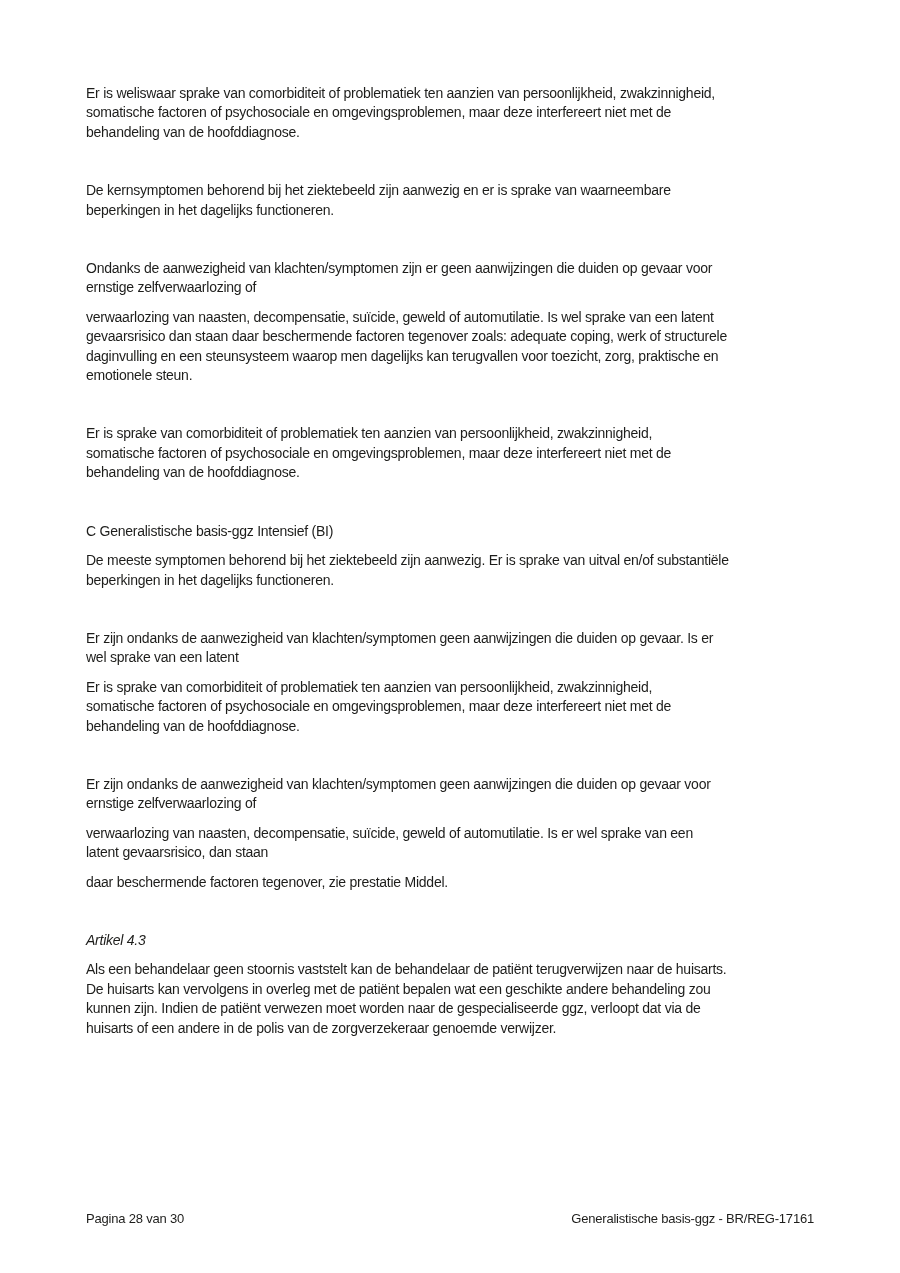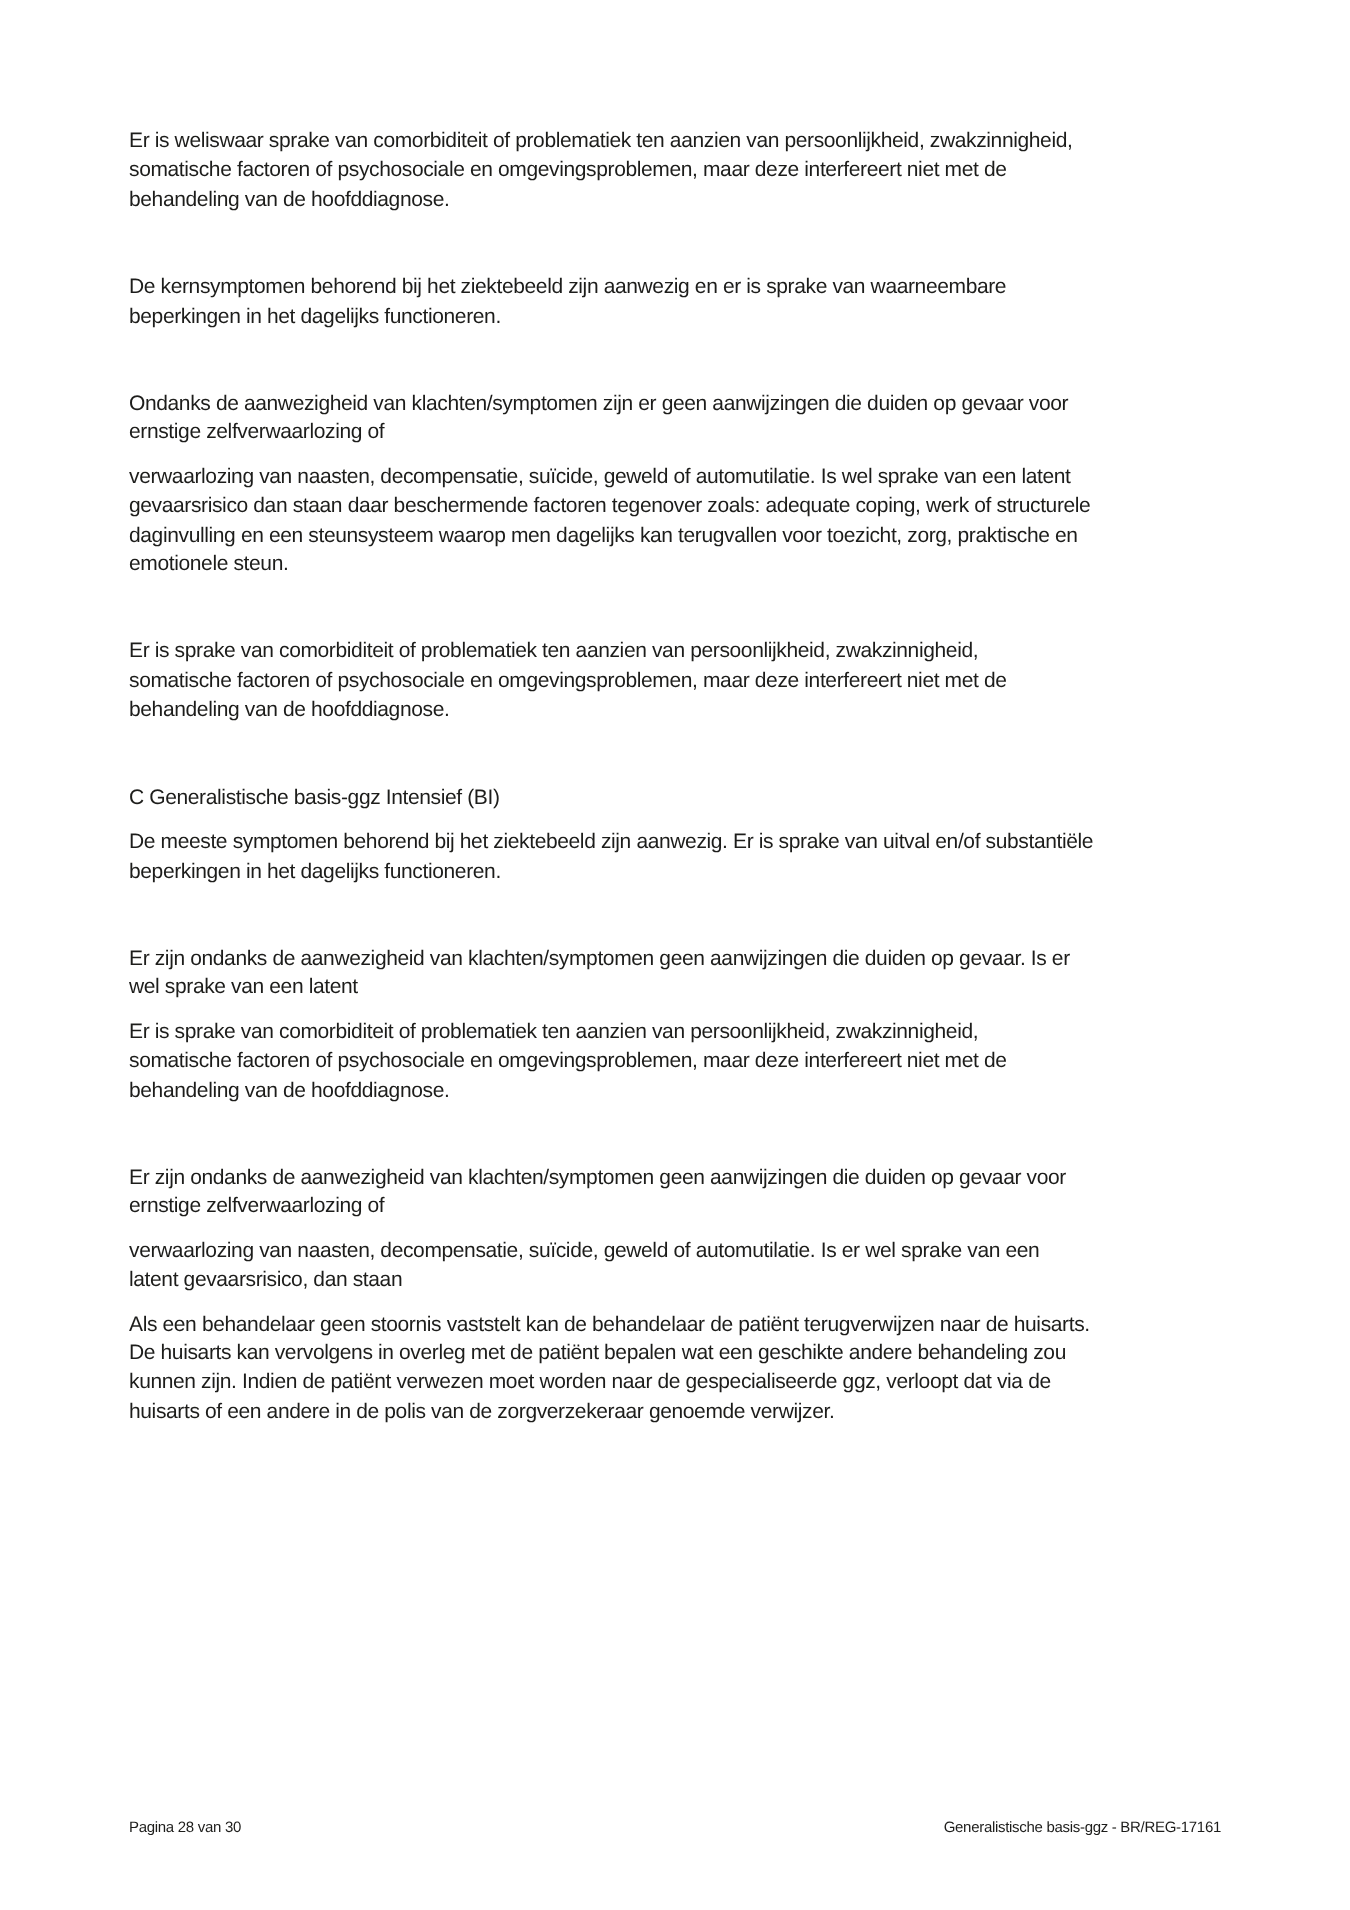--- a/index.html
+++ b/index.html
@@ -31,21 +31,21 @@
   .gap-small { margin-bottom: 10px !important; }
   .gap-large { margin-bottom: 39px !important; }
   .italic { font-style: italic; }
   .footer {
     position: absolute;
     left: 86px;
     right: 86px;
     top: 1210px;
     display: flex;
     justify-content: space-between;
-    font-size: 10px;
+    font-size: 13px;
     line-height: 17px;
     letter-spacing: -0.2px;
   }
 </style>
 </head>
 <body>
 
 <div class="page">
 
   <div class="content">
@@ -69,20 +69,22 @@
 beperkingen in het dagelijks functioneren.</p>
       <p class="gap-small">Er zijn ondanks de aanwezigheid van klachten/symptomen geen aanwijzingen die duiden op gevaar. Is er
 wel sprake van een latent</p>
       <p class="gap-large">Er is sprake van comorbiditeit of problematiek ten aanzien van persoonlijkheid, zwakzinnigheid,
 somatische factoren of psychosociale en omgevingsproblemen, maar deze interfereert niet met de
 behandeling van de hoofddiagnose.</p>
       <p class="gap-small">Er zijn ondanks de aanwezigheid van klachten/symptomen geen aanwijzingen die duiden op gevaar voor
 ernstige zelfverwaarlozing of</p>
       <p class="gap-small">verwaarlozing van naasten, decompensatie, suïcide, geweld of automutilatie. Is er wel sprake van een
 latent gevaarsrisico, dan staan</p>
+      <p class="gap-large">daar beschermende factoren tegenover, zie prestatie Middel.</p>
+      <p class="gap-small italic">Artikel 4.3</p>
       <p class="gap-small">Als een behandelaar geen stoornis vaststelt kan de behandelaar de patiënt terugverwijzen naar de huisarts.
 De huisarts kan vervolgens in overleg met de patiënt bepalen wat een geschikte andere behandeling zou
 kunnen zijn. Indien de patiënt verwezen moet worden naar de gespecialiseerde ggz, verloopt dat via de
 huisarts of een andere in de polis van de zorgverzekeraar genoemde verwijzer.</p>
     </div>
 
   <div class="footer">
     <span>Pagina 28 van 30</span>
     <span>Generalistische basis-ggz - BR/REG-17161</span>
   </div>

